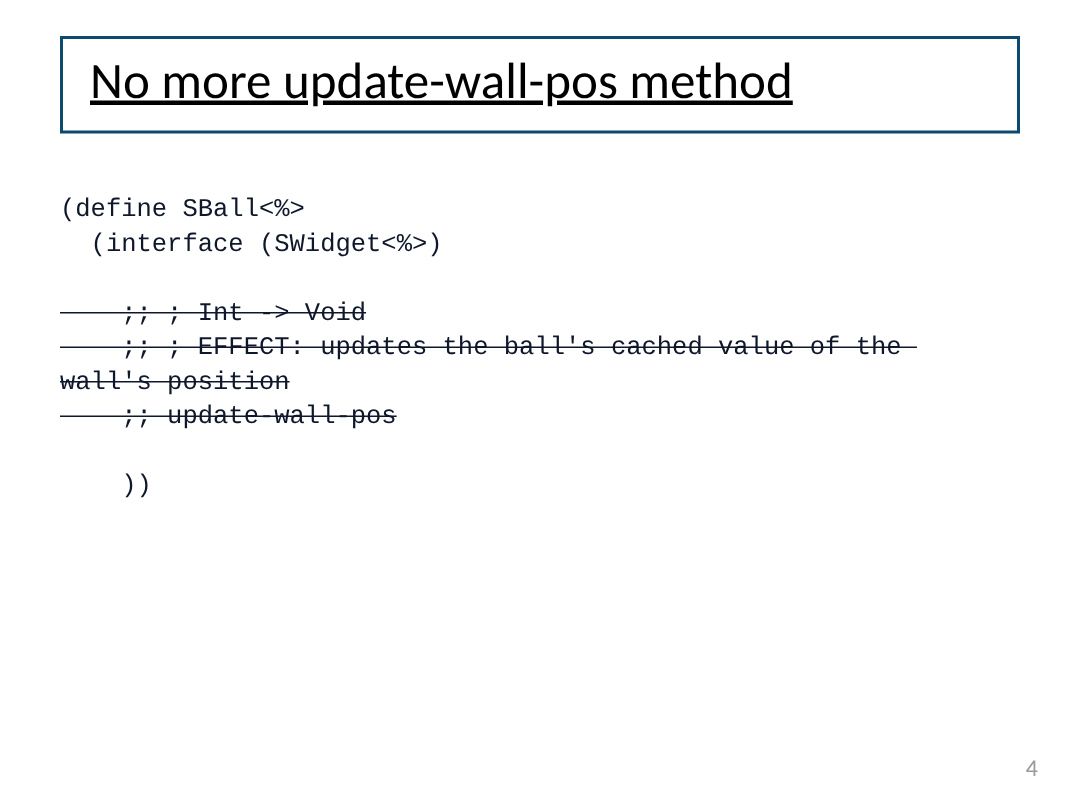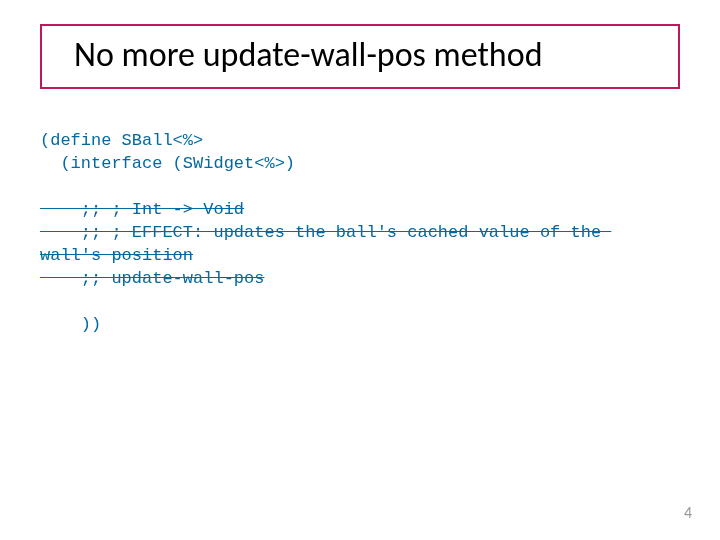--- a/index.html
+++ b/index.html
@@ -10,39 +10,40 @@
     background: #ffffff;
     font-family: Calibri, "Segoe UI", Arial, sans-serif;
     position: relative;
     overflow: hidden;
   }
   .title-box {
     position: absolute;
     top: 24px;
     left: 40px;
     right: 40px;
-    border: 2px solid #be185d;
-    padding: 10px 18px 14px 32px;
+    border: 2px solid #0c4a6e;
+    padding: 10px 18px 14px 18px;
     box-sizing: border-box;
+    text-decoration: underline;
   }
   .title-text {
     font-size: 34px;
     font-weight: 400;
     color: #000000;
     line-height: 1.1;
     white-space: nowrap;
   }
   .code-block {
     position: absolute;
     top: 130px;
     left: 40px;
     right: 40px;
     font-family: Consolas, "Courier New", monospace;
     font-size: 17px;
-    color: #0369a1;
+    color: #0f172a;
     line-height: 1.35;
     white-space: pre;
   }
   .strike {
     text-decoration: line-through;
   }
   .page-number {
     position: absolute;
     right: 28px;
     bottom: 18px;

